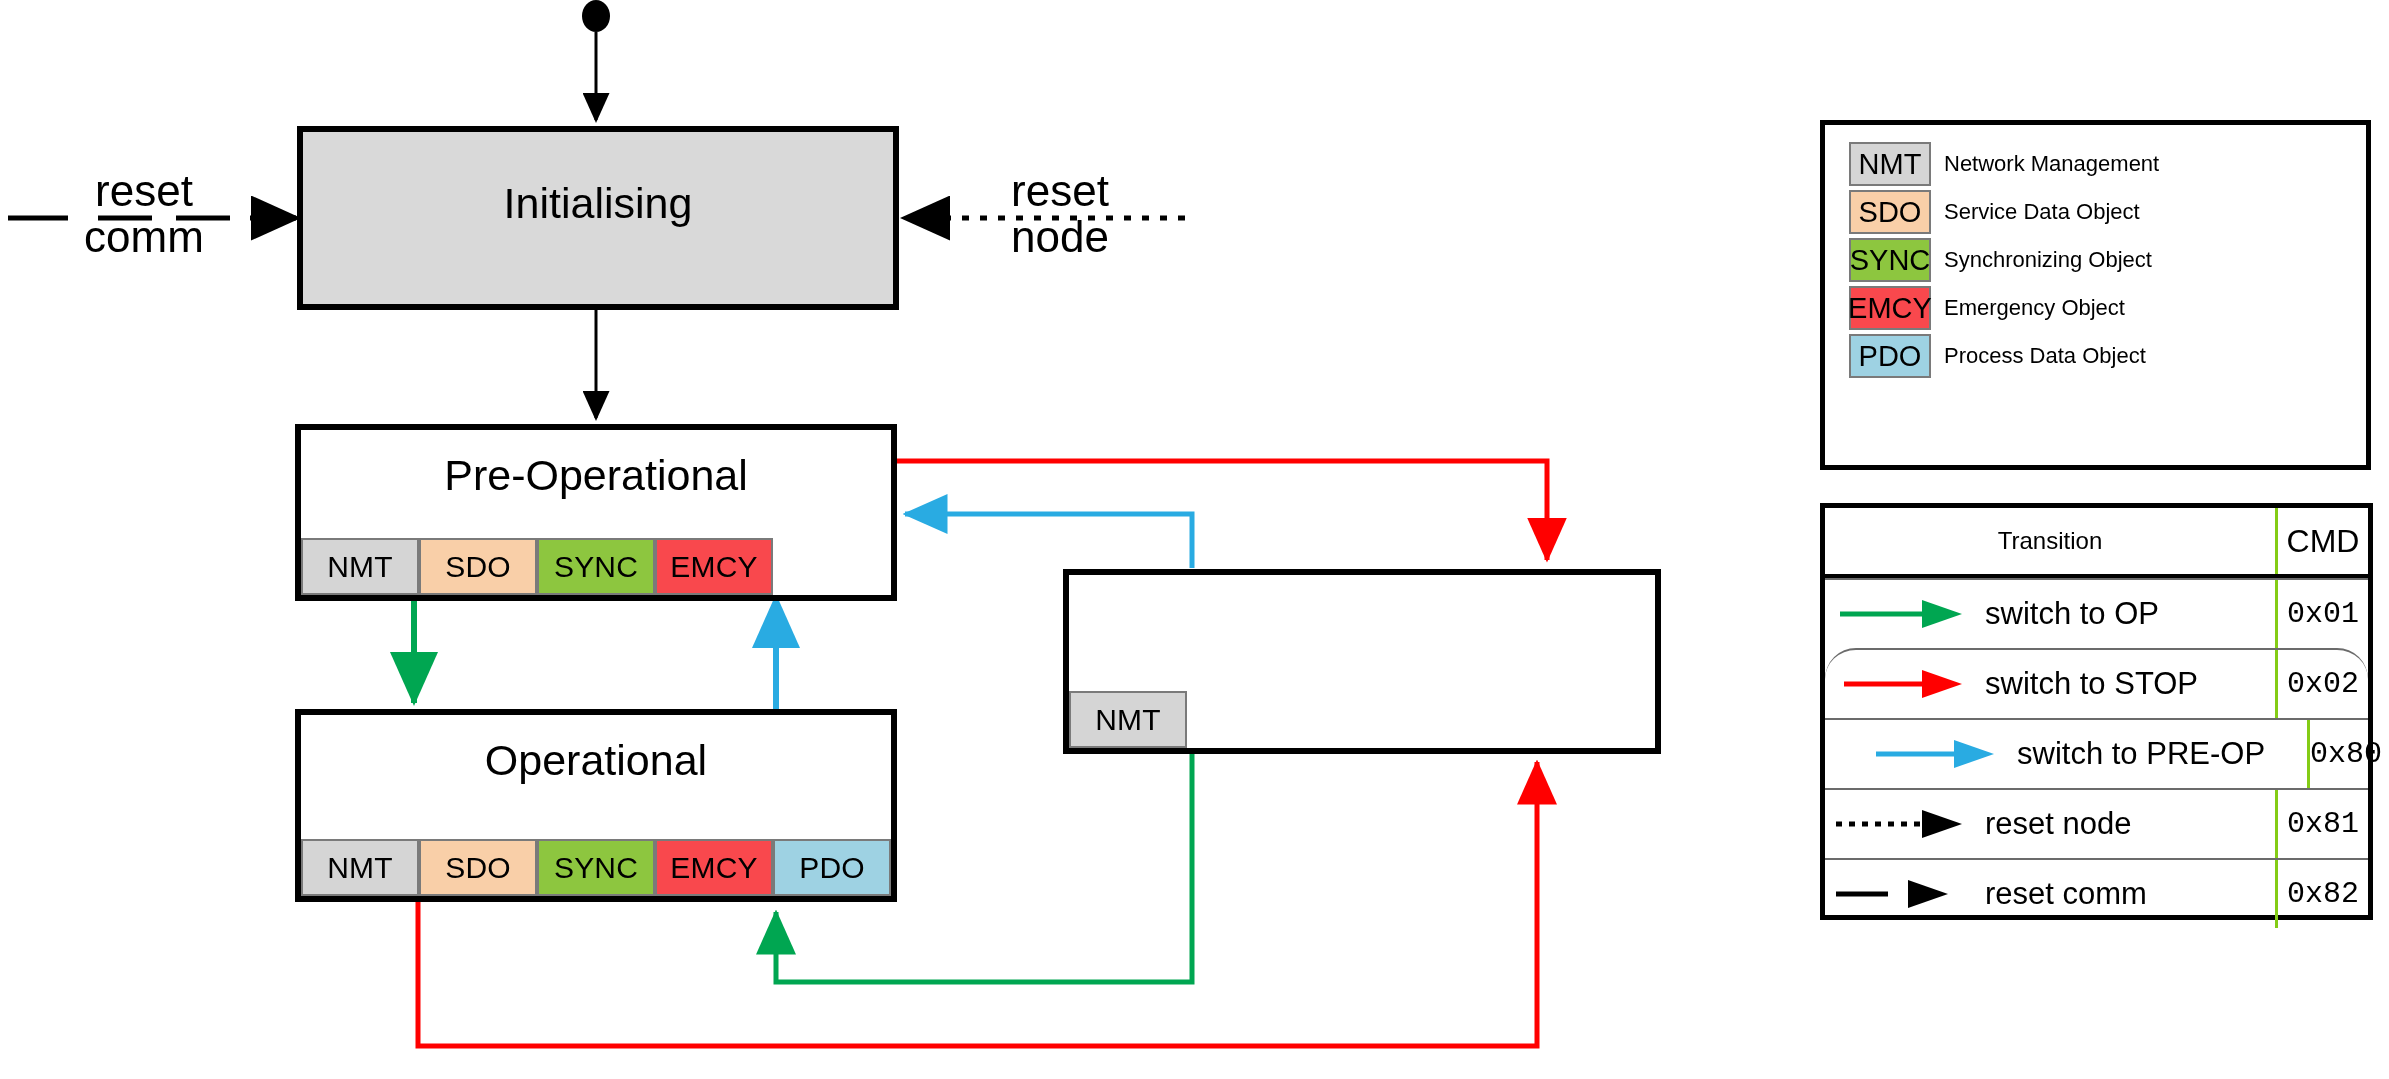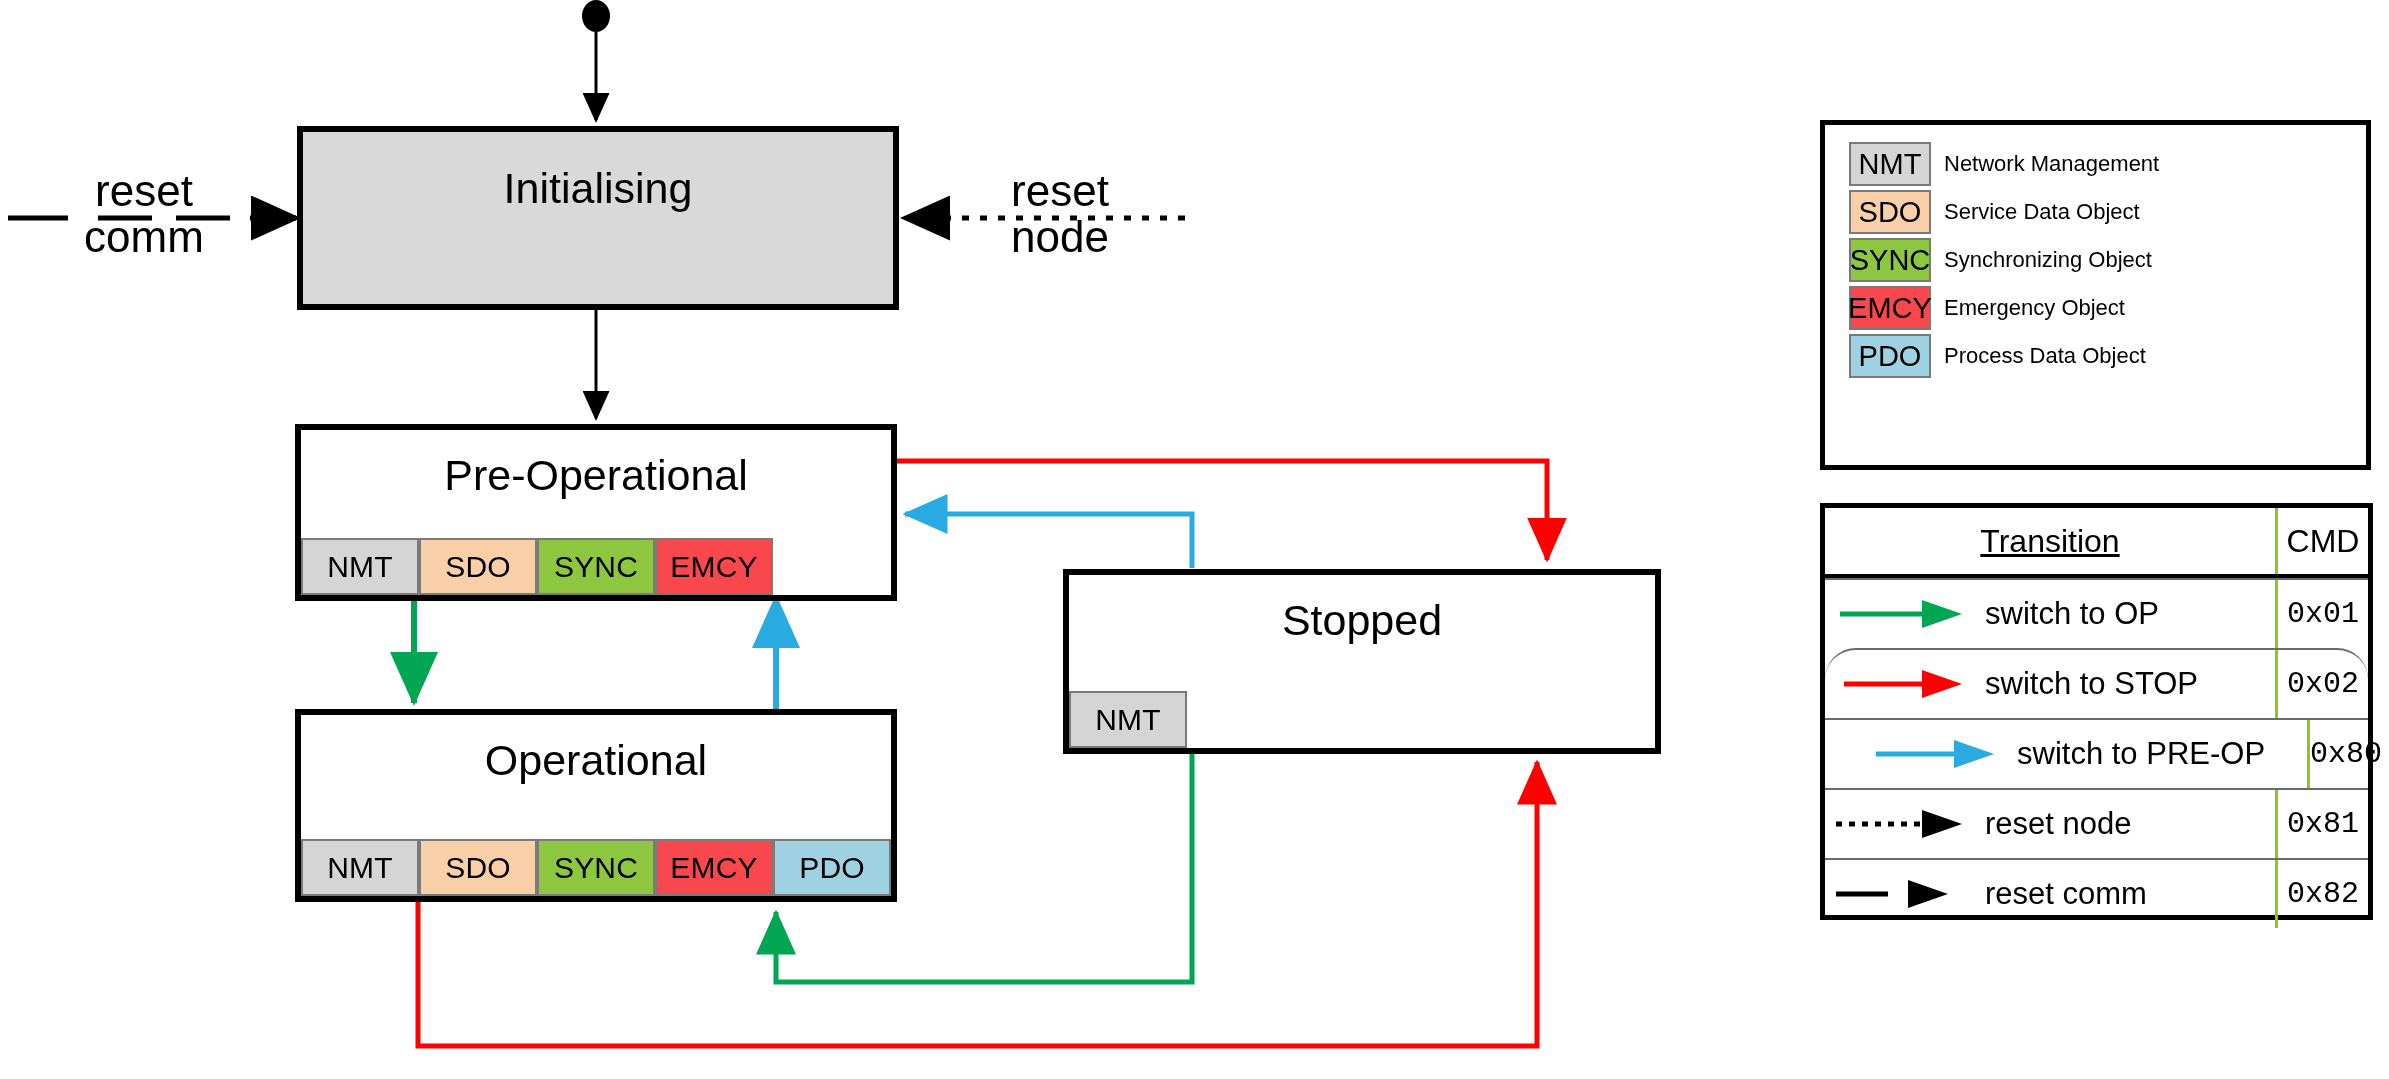--- a/index.html
+++ b/index.html
@@ -27,21 +27,21 @@
   .legend-txt{margin-left:13px;font-size:22px;white-space:nowrap;}
 
   
   .ttable{position:absolute;box-sizing:border-box;border:5px solid #000;background:#fff;}
   .trow{display:flex;align-items:stretch;border-top:2px solid #6b6b6b;}
   .trow.head{border-top:none;border-bottom:4px solid #000;}
   .tleft{flex:0 0 450px;display:flex;align-items:center;box-sizing:border-box;}
   .tright{flex:1;display:flex;align-items:center;justify-content:center;
           box-sizing:border-box;border-left:3px solid #84cc16;
           font-family:"Liberation Mono",monospace;font-size:30px;}
-  .trow.head .tleft{justify-content:center;font-size:32px;text-decoration:underline;}
+  .trow.head .tleft{justify-content:center;font-size:24px;}
   .trow.head .tright{font-family:"Liberation Sans",sans-serif;font-size:32px;}
   .tglyph{flex:0 0 160px;display:flex;align-items:center;justify-content:center;}
   .tlabel{font-size:31px;white-space:nowrap;}
 
   
   .edgelabel{position:absolute;text-align:center;font-size:44px;line-height:1.05;white-space:nowrap;}
 </style>
 </head>
 <body>
 
@@ -91,21 +91,21 @@
   <div class="edgelabel" style="left:54px;top:168px;width:180px;">
     <div>reset</div>
     <div>comm</div>
   </div>
   <div class="edgelabel" style="left:970px;top:168px;width:180px;">
     <div>reset</div>
     <div>node</div>
   </div>
 
   <div class="state filled" style="left:297px;top:126px;width:602px;height:184px;">
-    <div class="title" style="top:35px;text-align:center;">Initialising</div>
+    <div class="title" style="top:50px;text-align:center;">Initialising</div>
   </div>
 
   <div class="state" style="left:295px;top:424px;width:602px;height:177px;">
     <div class="title" style="top:24px;">Pre-Operational</div>
     <div class="tagrow" id="tags-preop">
         <div class="tag" style="background: rgb(213, 213, 213); width: 118px;">NMT</div>
         <div class="tag" style="background: rgb(249, 207, 168); width: 118px;">SDO</div>
         <div class="tag" style="background: rgb(141, 198, 63); width: 118px;">SYNC</div>
         <div class="tag" style="background: rgb(249, 72, 77); width: 118px;">EMCY</div>
       </div>
@@ -116,21 +116,20 @@
     <div class="tagrow" id="tags-op">
         <div class="tag" style="background: rgb(213, 213, 213); width: 118px;">NMT</div>
         <div class="tag" style="background: rgb(249, 207, 168); width: 118px;">SDO</div>
         <div class="tag" style="background: rgb(141, 198, 63); width: 118px;">SYNC</div>
         <div class="tag" style="background: rgb(249, 72, 77); width: 118px;">EMCY</div>
         <div class="tag" style="background: rgb(158, 210, 227); width: 118px;">PDO</div>
       </div>
   </div>
 
   <div class="state" style="left:1063px;top:569px;width:598px;height:185px;">
-    <div class="title" style="top:24px;">Stopped</div>
     <div class="tagrow" id="tags-stopped">
         <div class="tag" style="background: rgb(213, 213, 213); width: 118px;">NMT</div>
       </div>
   </div>
 
   <div class="legend" style="left:1820px;top:120px;width:551px;height:350px;padding-top:16px;" id="legend-body">
       <div class="legend-row">
         <div class="legend-sw" style="background: rgb(213, 213, 213);">NMT</div>
         <div class="legend-txt">Network Management</div>
       </div>

